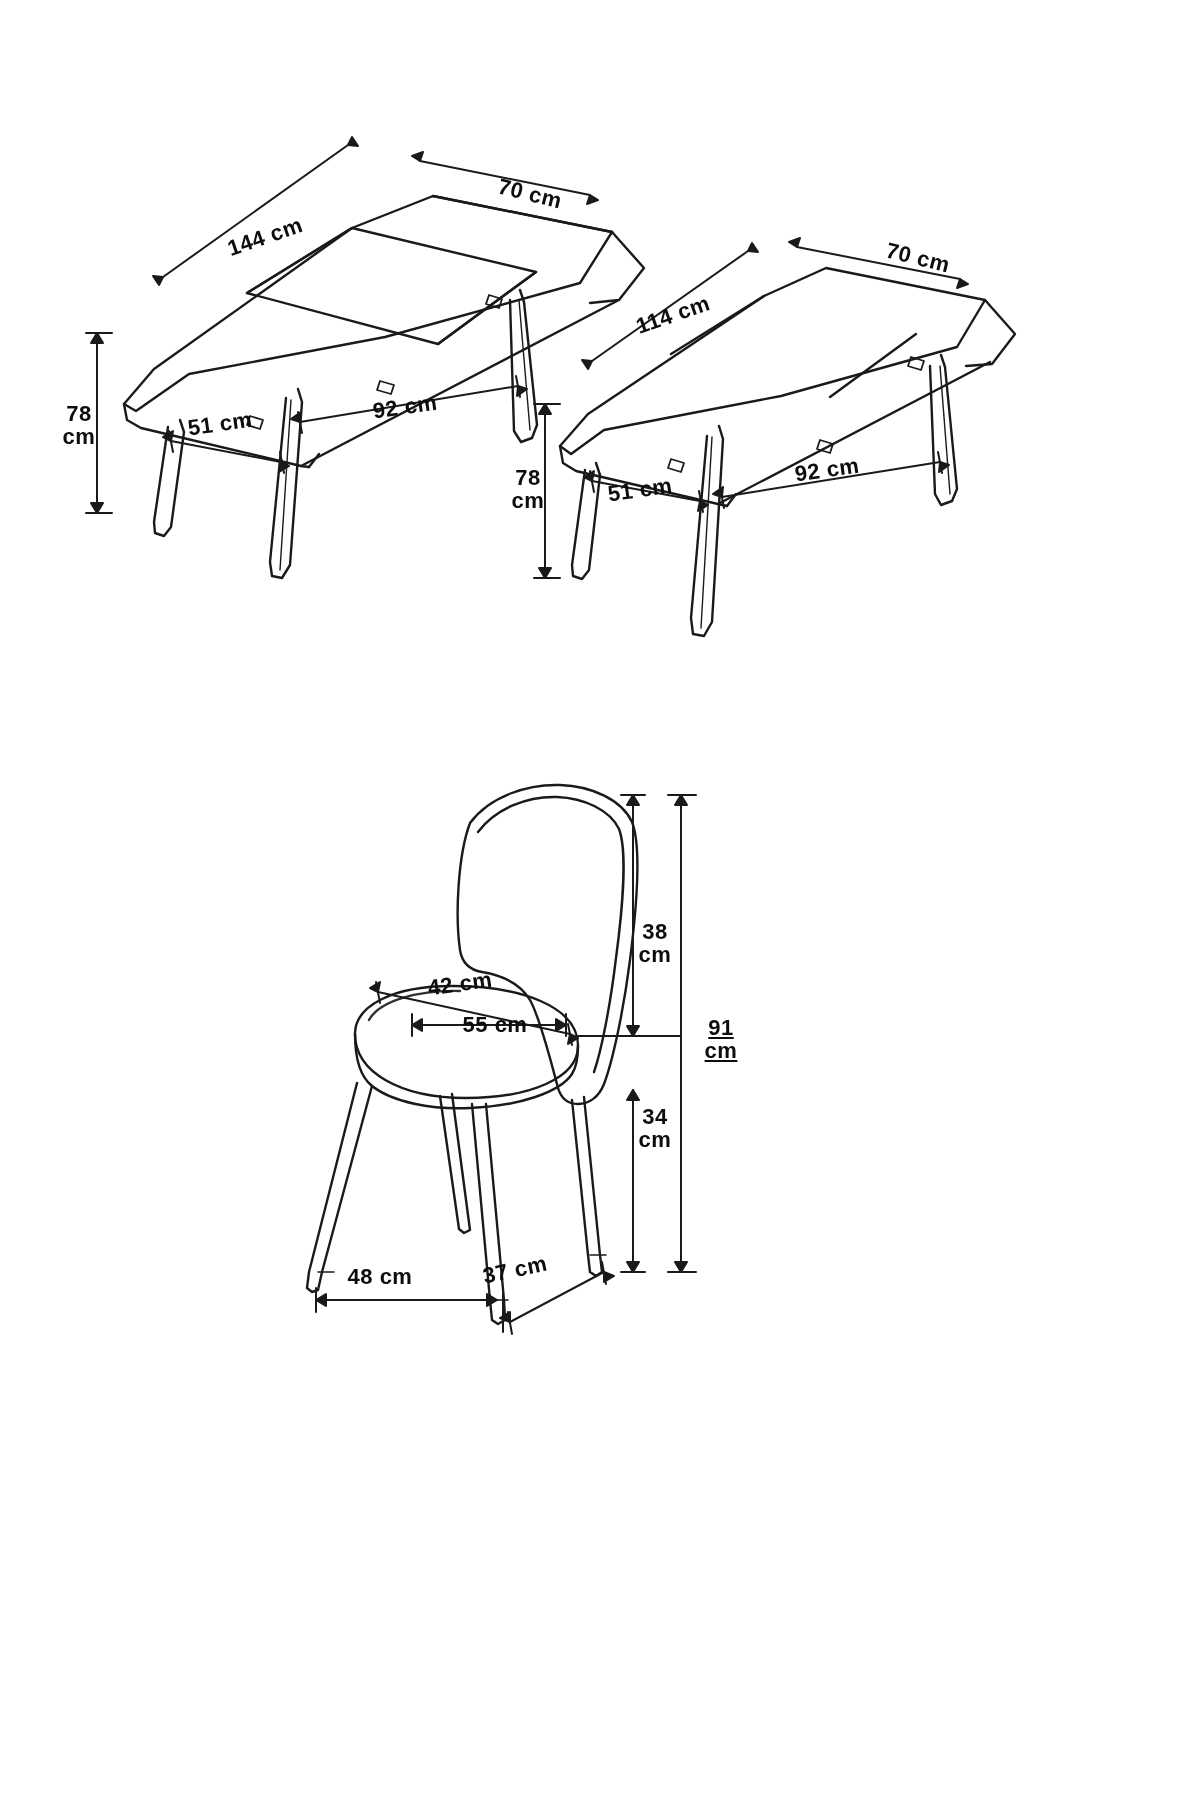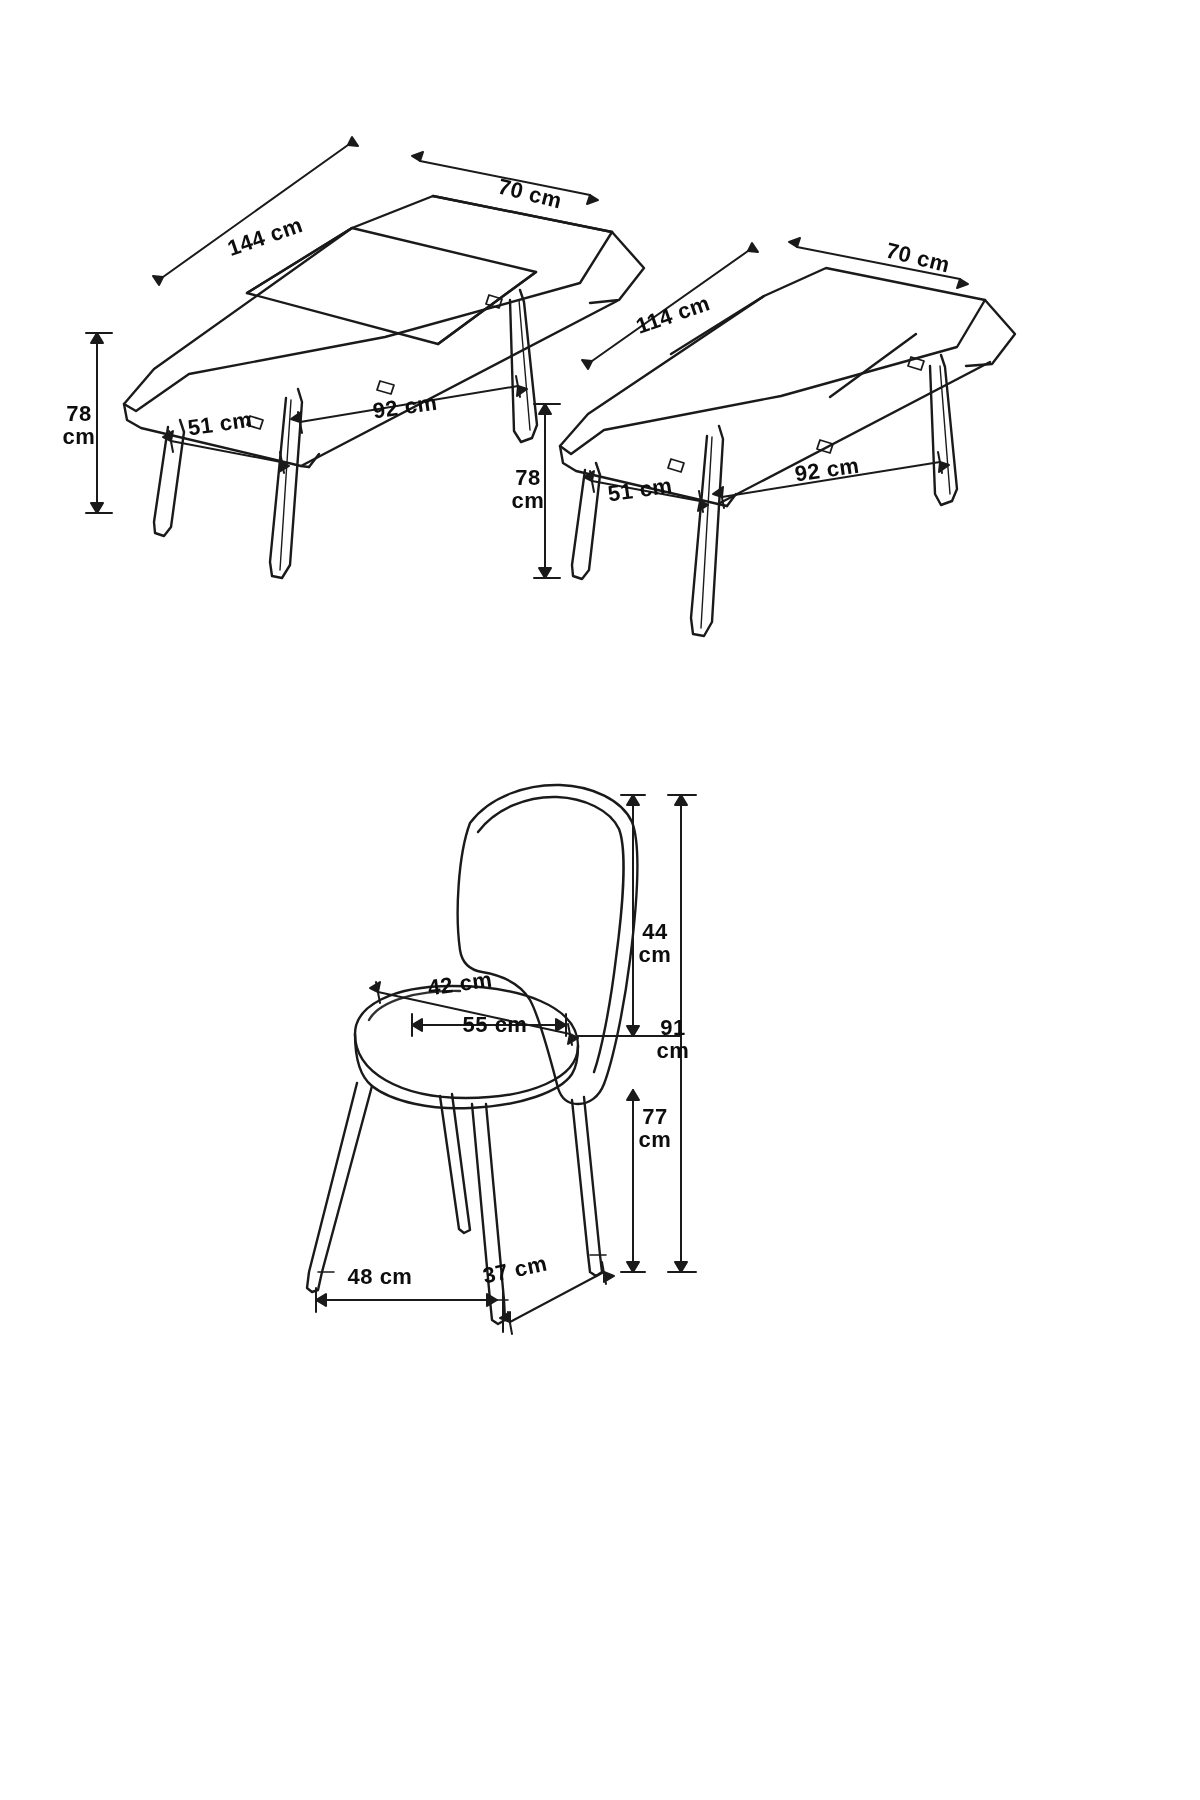--- a/index.html
+++ b/index.html
@@ -247,22 +247,22 @@
 <div class="dim-label" style="left:175px; top:412px; width:90px; transform:rotate(-8deg);">51 cm</div>
 <div class="dim-label" style="left:360px; top:395px; width:90px; transform:rotate(-8deg);">92 cm</div>
 
 <div class="dim-label" style="left:618px; top:303px; width:110px; transform:rotate(-19deg);">114 cm</div>
 <div class="dim-label" style="left:868px; top:246px; width:100px; transform:rotate(14deg);">70 cm</div>
 <div class="dim-label" style="left:504px; top:466px; width:48px;">78
 cm</div>
 <div class="dim-label" style="left:595px; top:478px; width:90px; transform:rotate(-8deg);">51 cm</div>
 <div class="dim-label" style="left:782px; top:458px; width:90px; transform:rotate(-8deg);">92 cm</div>
 
-<div class="dim-label" style="left:630px; top:920px; width:50px;">44
-cm</div>
-<div class="dim-label" style="left:648px; top:1016px; width:50px;">91
-cm</div>
-<div class="dim-label" style="left:630px; top:1105px; width:50px;">77
+<div class="dim-label" style="left:630px; top:920px; width:50px;">38
+cm</div>
+<div class="dim-label" style="left:696px; top:1016px; width:50px;text-decoration:underline;">91
+cm</div>
+<div class="dim-label" style="left:630px; top:1105px; width:50px;">34
 cm</div>
 <div class="dim-label" style="left:405px; top:972px; width:110px; transform:rotate(-8deg);">42 cm</div>
 <div class="dim-label" style="left:440px; top:1013px; width:110px;">55 cm</div>
 <div class="dim-label" style="left:325px; top:1265px; width:110px;">48 cm</div>
 <div class="dim-label" style="left:460px; top:1258px; width:110px; transform:rotate(-12deg);">37 cm</div>
 
 </body></html>

